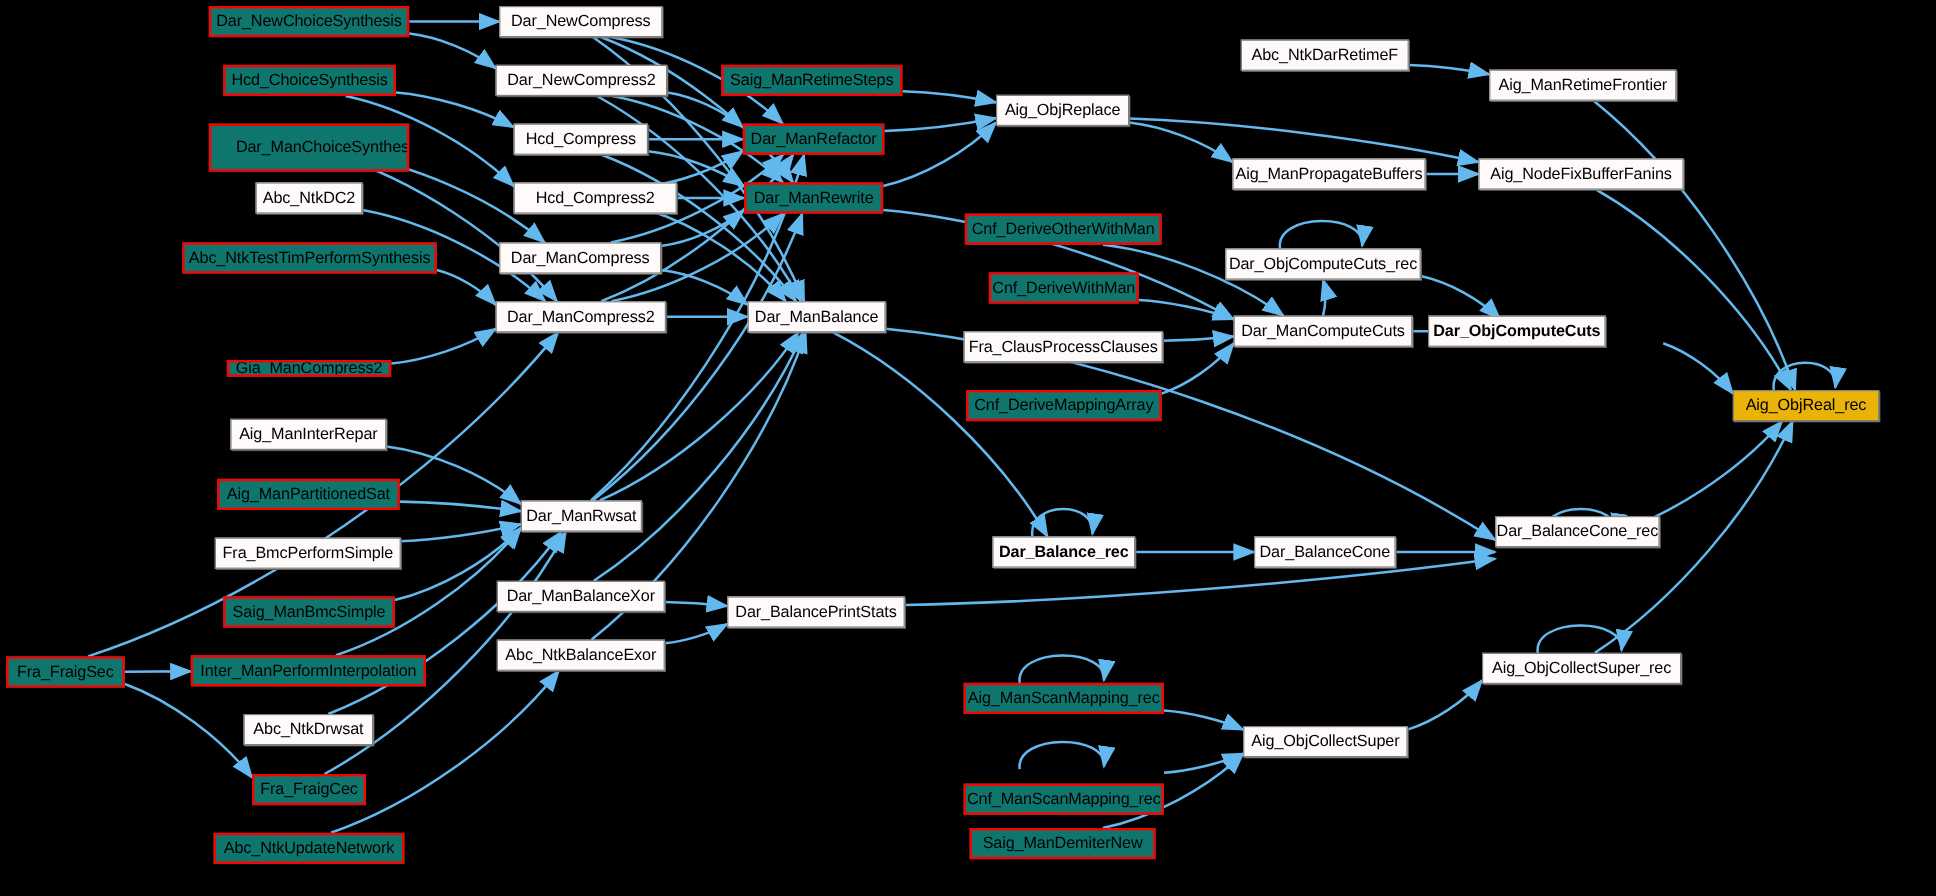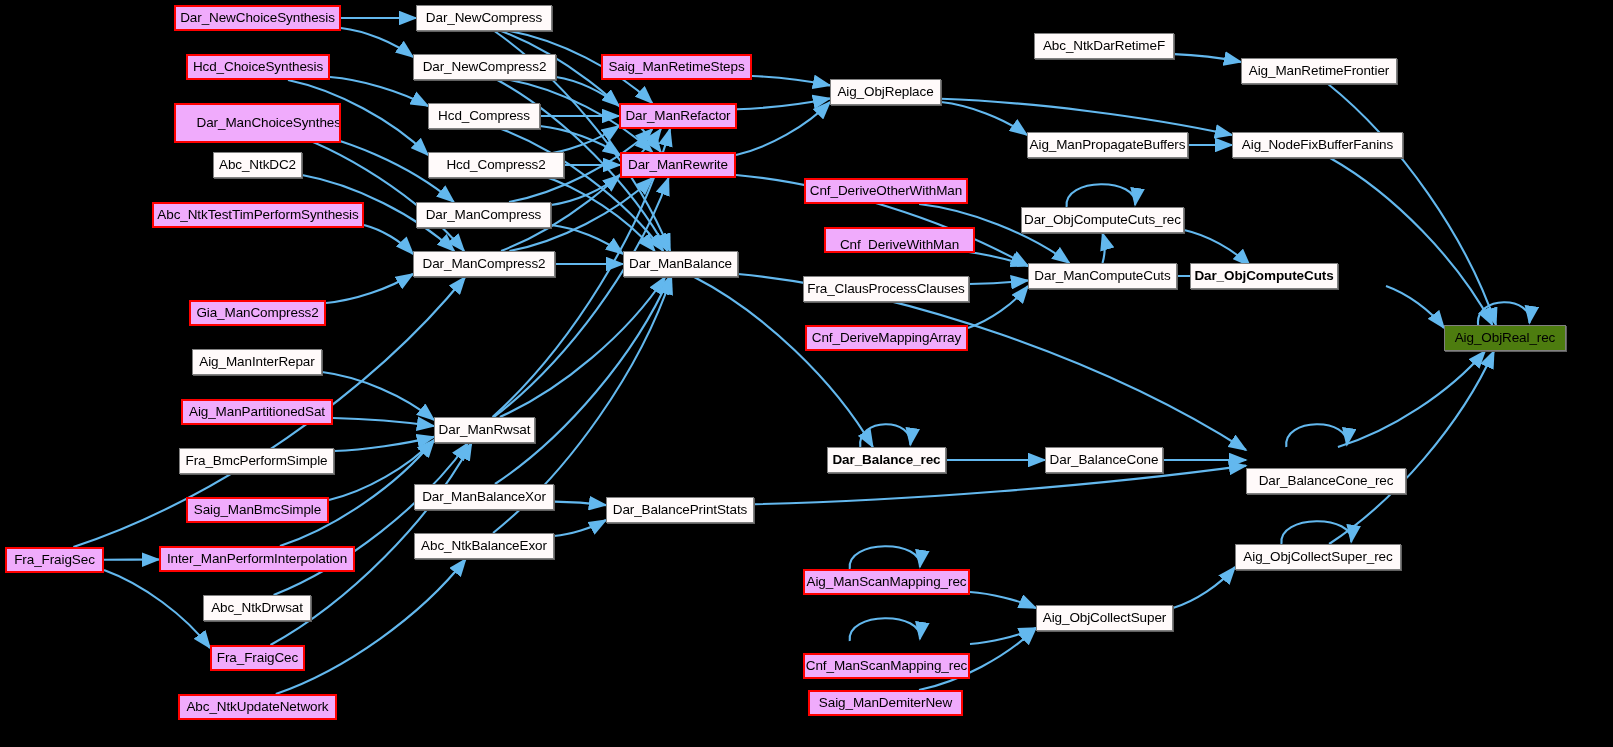--- a/index.html
+++ b/index.html
@@ -38,27 +38,27 @@
     border-width: 1px;
     overflow: hidden;
     letter-spacing: -0.1px;
   }
   .node.plain {
     background: #fffafa;
     border-color: #808080;
     box-shadow: 1px 1px 0 0 #606060;
   }
   .node.highlight-red {
-    background: #f0abfc;
+    background: #0f766e;
     border-color: #ff0000;
     border-width: 2px;
     box-shadow: none;
   }
   .node.current {
-    background: #4d7c0f;
+    background: #eab308;
     border-color: #808080;
     box-shadow: 1px 1px 0 0 #606060;
   }
   .node-label {
     pointer-events: none;
   }
 </style>
 </head>
 <body>
 
@@ -207,39 +207,39 @@
       </div>
       <div class="node plain" style="left: 1021px; top: 207px; width: 163px; height: 26px;">
         <span class="node-label">Dar_ObjComputeCuts_rec</span>
       </div>
       <div class="node highlight-red" style="left: 152px; top: 202px; width: 212px; height: 26px;">
         <span class="node-label">Abc_NtkTestTimPerformSynthesis</span>
       </div>
       <div class="node plain" style="left: 416px; top: 202px; width: 135px; height: 26px;">
         <span class="node-label">Dar_ManCompress</span>
       </div>
-      <div class="node highlight-red" style="left: 824px; top: 227px; width: 151px; height: 26px; align-items: flex-end;">
+      <div class="node highlight-red" style="left: 824px; top: 227px; width: 125px; height: 26px;">
         <span class="node-label">Cnf_DeriveWithMan</span>
       </div>
       <div class="node plain" style="left: 413px; top: 251px; width: 142px; height: 26px;">
         <span class="node-label">Dar_ManCompress2</span>
       </div>
       <div class="node plain" style="left: 623px; top: 251px; width: 115px; height: 26px;">
         <span class="node-label">Dar_ManBalance</span>
       </div>
       <div class="node plain" style="left: 1028px; top: 263px; width: 149px; height: 26px;">
         <span class="node-label">Dar_ManComputeCuts</span>
       </div>
       <div class="node plain" style="left: 1190px; top: 263px; width: 148px; height: 26px; font-weight: bold;">
         <span class="node-label">Dar_ObjComputeCuts</span>
       </div>
       <div class="node plain" style="left: 803px; top: 276px; width: 166px; height: 26px;">
         <span class="node-label">Fra_ClausProcessClauses</span>
       </div>
-      <div class="node highlight-red" style="left: 189px; top: 300px; width: 137px; height: 26px;">
+      <div class="node highlight-red" style="left: 189px; top: 300px; width: 137px; height: 14px;">
         <span class="node-label">Gia_ManCompress2</span>
       </div>
       <div class="node highlight-red" style="left: 805px; top: 325px; width: 163px; height: 26px;">
         <span class="node-label">Cnf_DeriveMappingArray</span>
       </div>
       <div class="node current" style="left: 1444px; top: 325px; width: 122px; height: 26px;">
         <span class="node-label">Aig_ObjReal_rec</span>
       </div>
       <div class="node plain" style="left: 192px; top: 349px; width: 130px; height: 26px;">
         <span class="node-label">Aig_ManInterRepar</span>
@@ -249,21 +249,21 @@
       </div>
       <div class="node plain" style="left: 434px; top: 417px; width: 101px; height: 26px;">
         <span class="node-label">Dar_ManRwsat</span>
       </div>
       <div class="node plain" style="left: 827px; top: 447px; width: 119px; height: 26px; font-weight: bold;">
         <span class="node-label">Dar_Balance_rec</span>
       </div>
       <div class="node plain" style="left: 1045px; top: 447px; width: 118px; height: 26px;">
         <span class="node-label">Dar_BalanceCone</span>
       </div>
-      <div class="node plain" style="left: 1246px; top: 468px; width: 160px; height: 26px;">
+      <div class="node plain" style="left: 1246px; top: 430px; width: 137px; height: 26px;">
         <span class="node-label">Dar_BalanceCone_rec</span>
       </div>
       <div class="node plain" style="left: 179px; top: 448px; width: 155px; height: 26px;">
         <span class="node-label">Fra_BmcPerformSimple</span>
       </div>
       <div class="node plain" style="left: 414px; top: 484px; width: 140px; height: 26px;">
         <span class="node-label">Dar_ManBalanceXor</span>
       </div>
       <div class="node plain" style="left: 606px; top: 497px; width: 148px; height: 26px;">
         <span class="node-label">Dar_BalancePrintStats</span>

